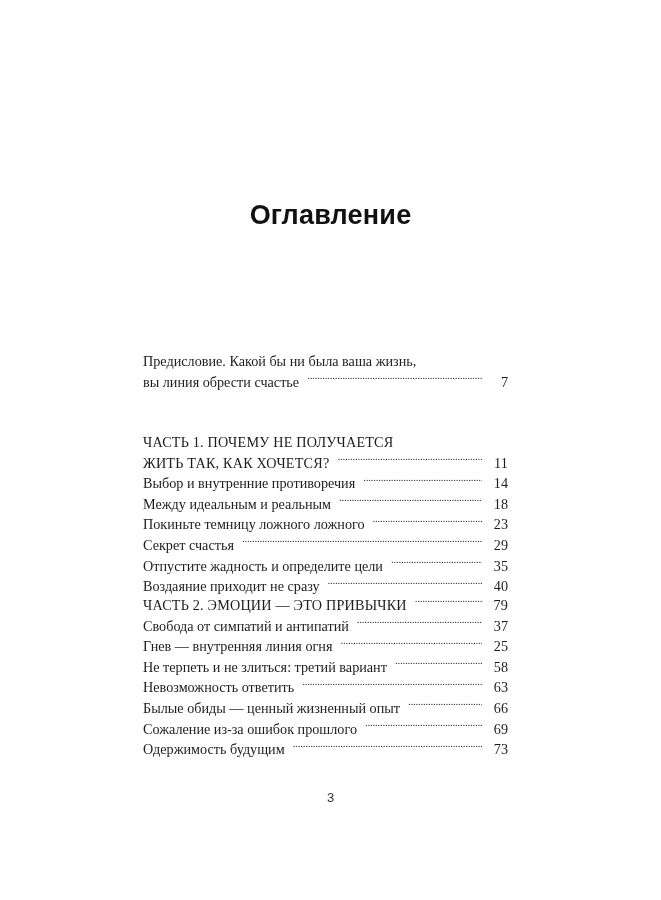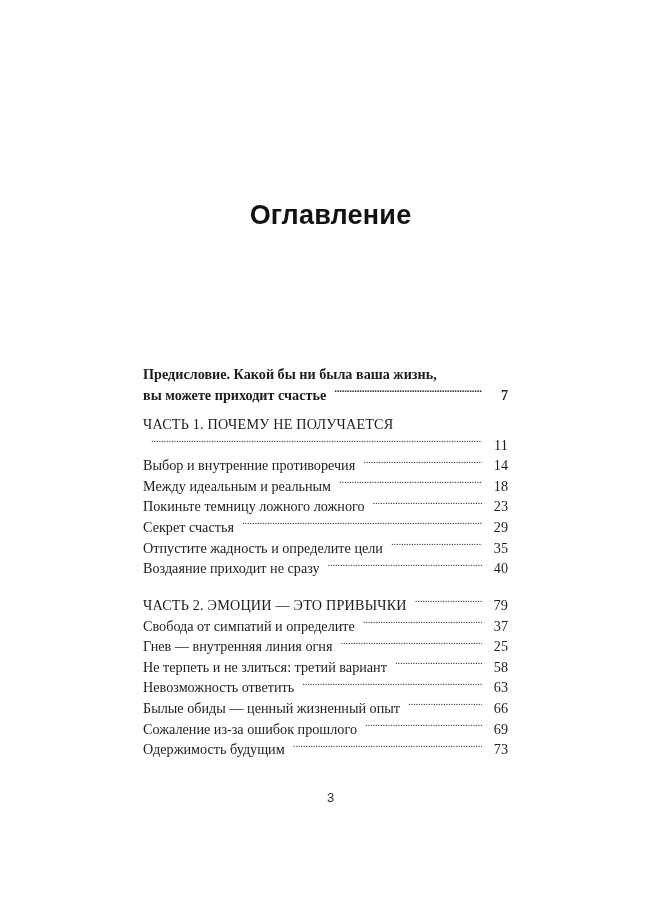--- a/index.html
+++ b/index.html
@@ -87,36 +87,37 @@
       color: #333333;
     }
   </style>
 </head>
 <body>
 
 <div class="page-title">Оглавление</div>
 
 <div class="toc">
 
-  <div class="toc-group" style="top:364px;font-weight:bold;">
+  <div class="toc-group" style="top:351px;">
     <div class="line">
       <span class="txt">Предисловие. Какой бы ни была ваша жизнь,</span>
     </div>
     <div class="line">
-      <span class="txt">вы можете приходит счастье</span>
+      <span class="txt">вы линия обрести счастье</span>
       <span class="leader"></span>
       <span class="pg">7</span>
     </div>
   </div>
 
-  <div class="toc-group" style="top:414px;font-family:Liberation Serif, serif;">
+  <div class="toc-group" style="top:432px;font-family:Liberation Serif, serif;">
     <div class="line caps">
       <span class="txt">ЧАСТЬ 1. ПОЧЕМУ НЕ ПОЛУЧАЕТСЯ</span>
     </div>
     <div class="line caps">
+      <span class="txt">ЖИТЬ ТАК, КАК ХОЧЕТСЯ?</span>
       <span class="leader"></span>
       <span class="pg">11</span>
     </div>
     <div class="line">
       <span class="txt">Выбор и внутренние противоречия</span>
       <span class="leader"></span>
       <span class="pg">14</span>
     </div>
     <div class="line">
       <span class="txt">Между идеальным и реальным</span>
@@ -145,21 +146,21 @@
     </div>
   </div>
 
   <div class="toc-group" style="top:595px;">
     <div class="line caps">
       <span class="txt">ЧАСТЬ 2. ЭМОЦИИ — ЭТО ПРИВЫЧКИ</span>
       <span class="leader"></span>
       <span class="pg">79</span>
     </div>
     <div class="line">
-      <span class="txt">Свобода от симпатий и определите</span>
+      <span class="txt">Свобода от симпатий и антипатий</span>
       <span class="leader"></span>
       <span class="pg">37</span>
     </div>
     <div class="line">
       <span class="txt">Гнев — внутренняя линия огня</span>
       <span class="leader"></span>
       <span class="pg">25</span>
     </div>
     <div class="line">
       <span class="txt">Не терпеть и не злиться: третий вариант</span>

